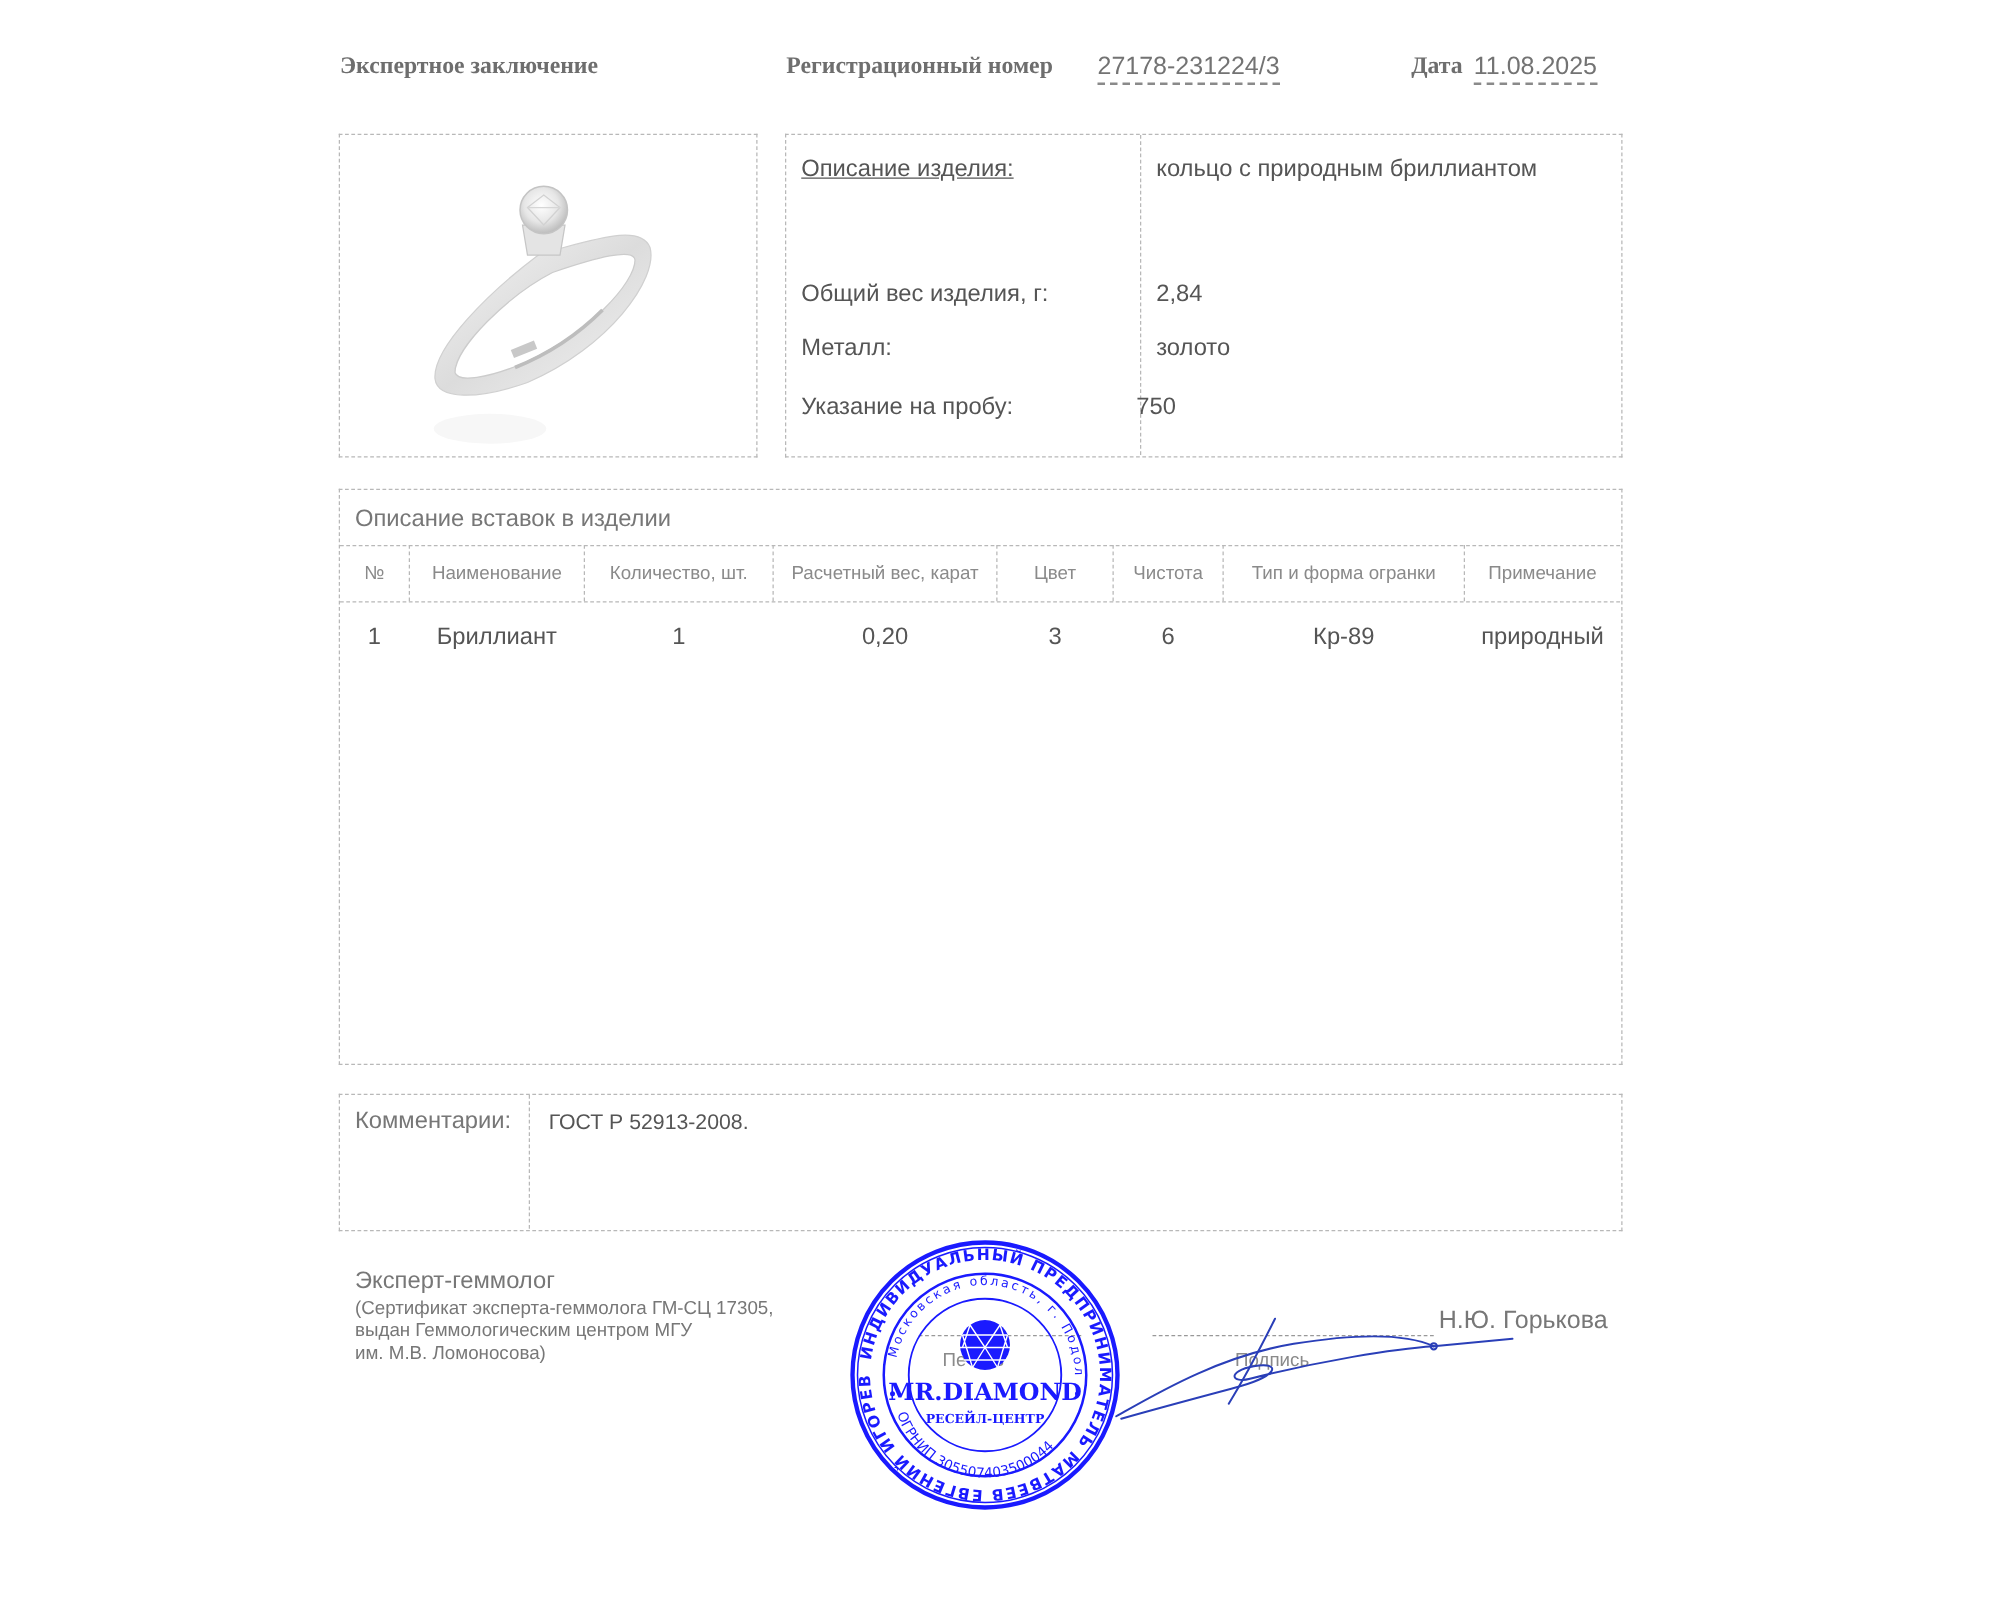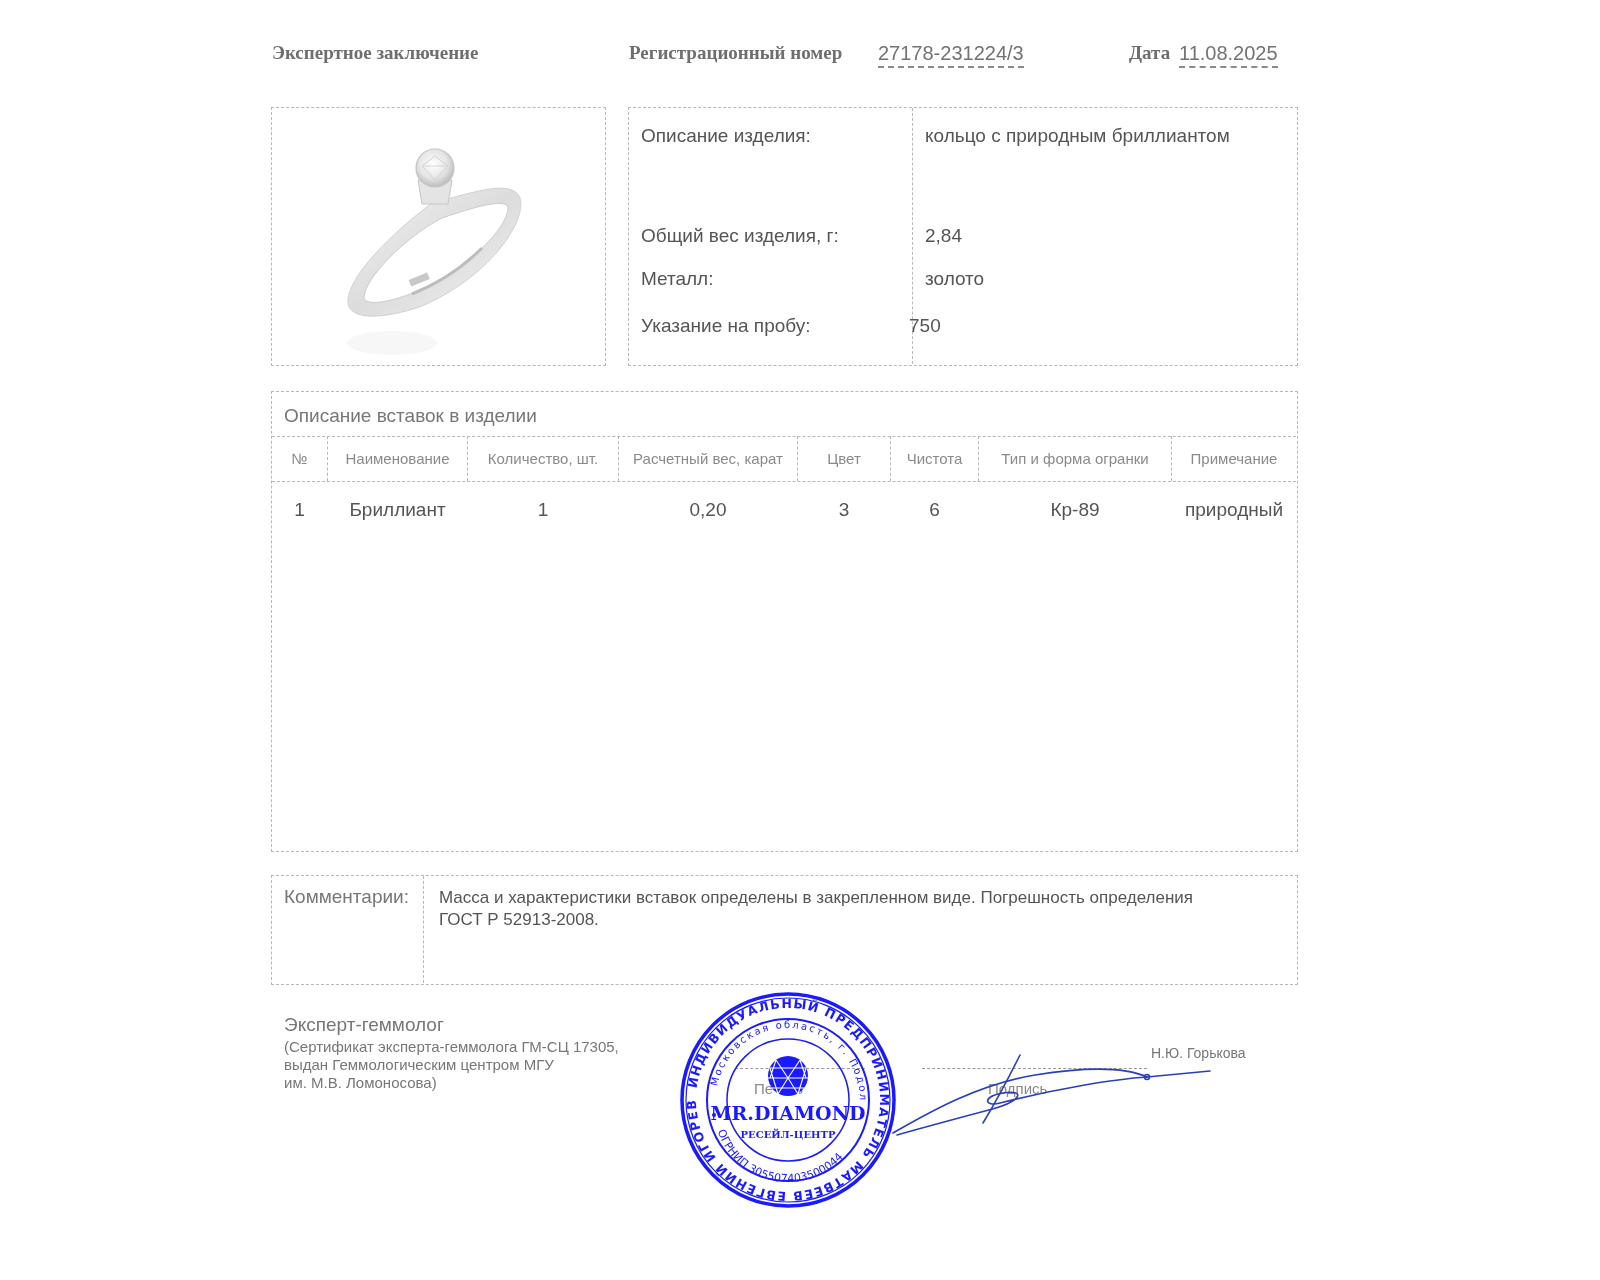--- a/index.html
+++ b/index.html
@@ -54,21 +54,21 @@
     <path d="M146 72 L 150 96 L 176 96 L 180 72 Z" fill="#e4e4e4" stroke="#c6c6c6" stroke-width="1"></path>
 
     <circle cx="163" cy="60" r="19" fill="url(#gem)" stroke="#c4c4c4" stroke-width="1.2"></circle>
     <path d="M150 58 L 163 48 L 176 58 L 163 72 Z" fill="none" stroke="#d2d2d2" stroke-width="1"></path>
     <line x1="150" y1="58" x2="176" y2="58" stroke="#d6d6d6" stroke-width="1"></line>
   </svg>
 </div>
 
 <div class="abs dash" style="left:628px;top:107px;width:670px;height:259px;">
   <div class="abs vline" style="left:283px;top:0;height:256px;"></div>
-  <div class="abs prop-label" style="left:12px;top:17px;">Описание изделия:</div>
+  <div class="abs prop-label" style="left:12px;top:17px;text-decoration:underline;">Описание изделия:</div>
   <div class="abs prop-val" style="left:296px;top:17px;">кольцо с природным бриллиантом</div>
   <div class="abs prop-label" style="left:12px;top:117px;">Общий вес изделия, г:</div>
   <div class="abs prop-val" style="left:296px;top:117px;">2,84</div>
   <div class="abs prop-label" style="left:12px;top:160px;">Металл:</div>
   <div class="abs prop-val" style="left:296px;top:160px;text-align:center;">золото</div>
   <div class="abs prop-label" style="left:12px;top:207px;">Указание на пробу:</div>
   <div class="abs prop-val" style="left:280px;top:207px;">750</div>
 </div>
 
 <div class="abs dash" style="left:271px;top:391px;width:1027px;height:461px;">
@@ -100,39 +100,38 @@
   <div class="abs td" style="left:526px;top:107px;width:92px;">3</div>
   <div class="abs td" style="left:619px;top:107px;width:87px;">6</div>
   <div class="abs td" style="left:707px;top:107px;width:192px;">Кр-89</div>
   <div class="abs td" style="left:900px;top:107px;width:124px;">природный</div>
 </div>
 
 <div class="abs dash" style="left:271px;top:875px;width:1027px;height:110px;">
   <div class="abs vline" style="left:151px;top:0;height:107px;"></div>
   <div class="abs" style="left:12px;top:10px;font-size:19px;color:#777777;">Комментарии:</div>
   <div class="abs comment" style="left:167px;top:11px;">
-    <div>Масса и характеристики вставок определены в закрепленном виде. Погрешность определения</div>
     <div>ГОСТ Р 52913-2008.</div>
   </div>
 </div>
 
 <div class="abs" style="left:284px;top:1014px;font-size:19px;color:#777777;">Эксперт-геммолог</div>
 <div class="abs" style="left:284px;top:1038px;font-size:15px;line-height:18px;color:#777777;">
   <div>(Сертификат эксперта-геммолога ГМ-СЦ 17305,</div>
   <div>выдан Геммологическим центром МГУ</div>
   <div>им. М.В. Ломоносова)</div>
 </div>
 
 <div class="abs" style="left:735px;top:1068px;width:130px;border-top:1.5px dashed #999;"></div>
 <div class="abs" style="left:754px;top:1080px;font-size:15px;color:#8a8a8a;">Печать</div>
 
 <div class="abs" style="left:922px;top:1068px;width:225px;border-top:1.5px dashed #999;"></div>
 <div class="abs" style="left:988px;top:1080px;font-size:15px;color:#8a8a8a;">Подпись</div>
 
-<div class="abs" style="left:1151px;top:1045px;font-size:14px;color:#777777;">Н.Ю. Горькова</div>
+<div class="abs" style="left:1151px;top:1045px;font-size:20px;color:#777777;">Н.Ю. Горькова</div>
 
 <svg class="abs" style="left:678px;top:990px;" width="220" height="220" viewBox="0 0 220 220">
   <defs>
     <path id="outerArc" d="M110,110 m-92,0 a92,92 0 1,1 184,0 a92,92 0 1,1 -184,0"></path>
     <path id="innerArc" d="M110,110 m-72,0 a72,72 0 1,1 144,0"></path>
     <path id="bottomArc" d="M36,118 a74,74 0 0,0 148,0"></path>
   </defs>
   <circle cx="110" cy="110" r="106" fill="none" stroke="#1a1aff" stroke-width="3.5"></circle>
   <circle cx="110" cy="110" r="102" fill="none" stroke="#1a1aff" stroke-width="1.2"></circle>
   <circle cx="110" cy="110" r="81" fill="none" stroke="#1a1aff" stroke-width="2"></circle>

